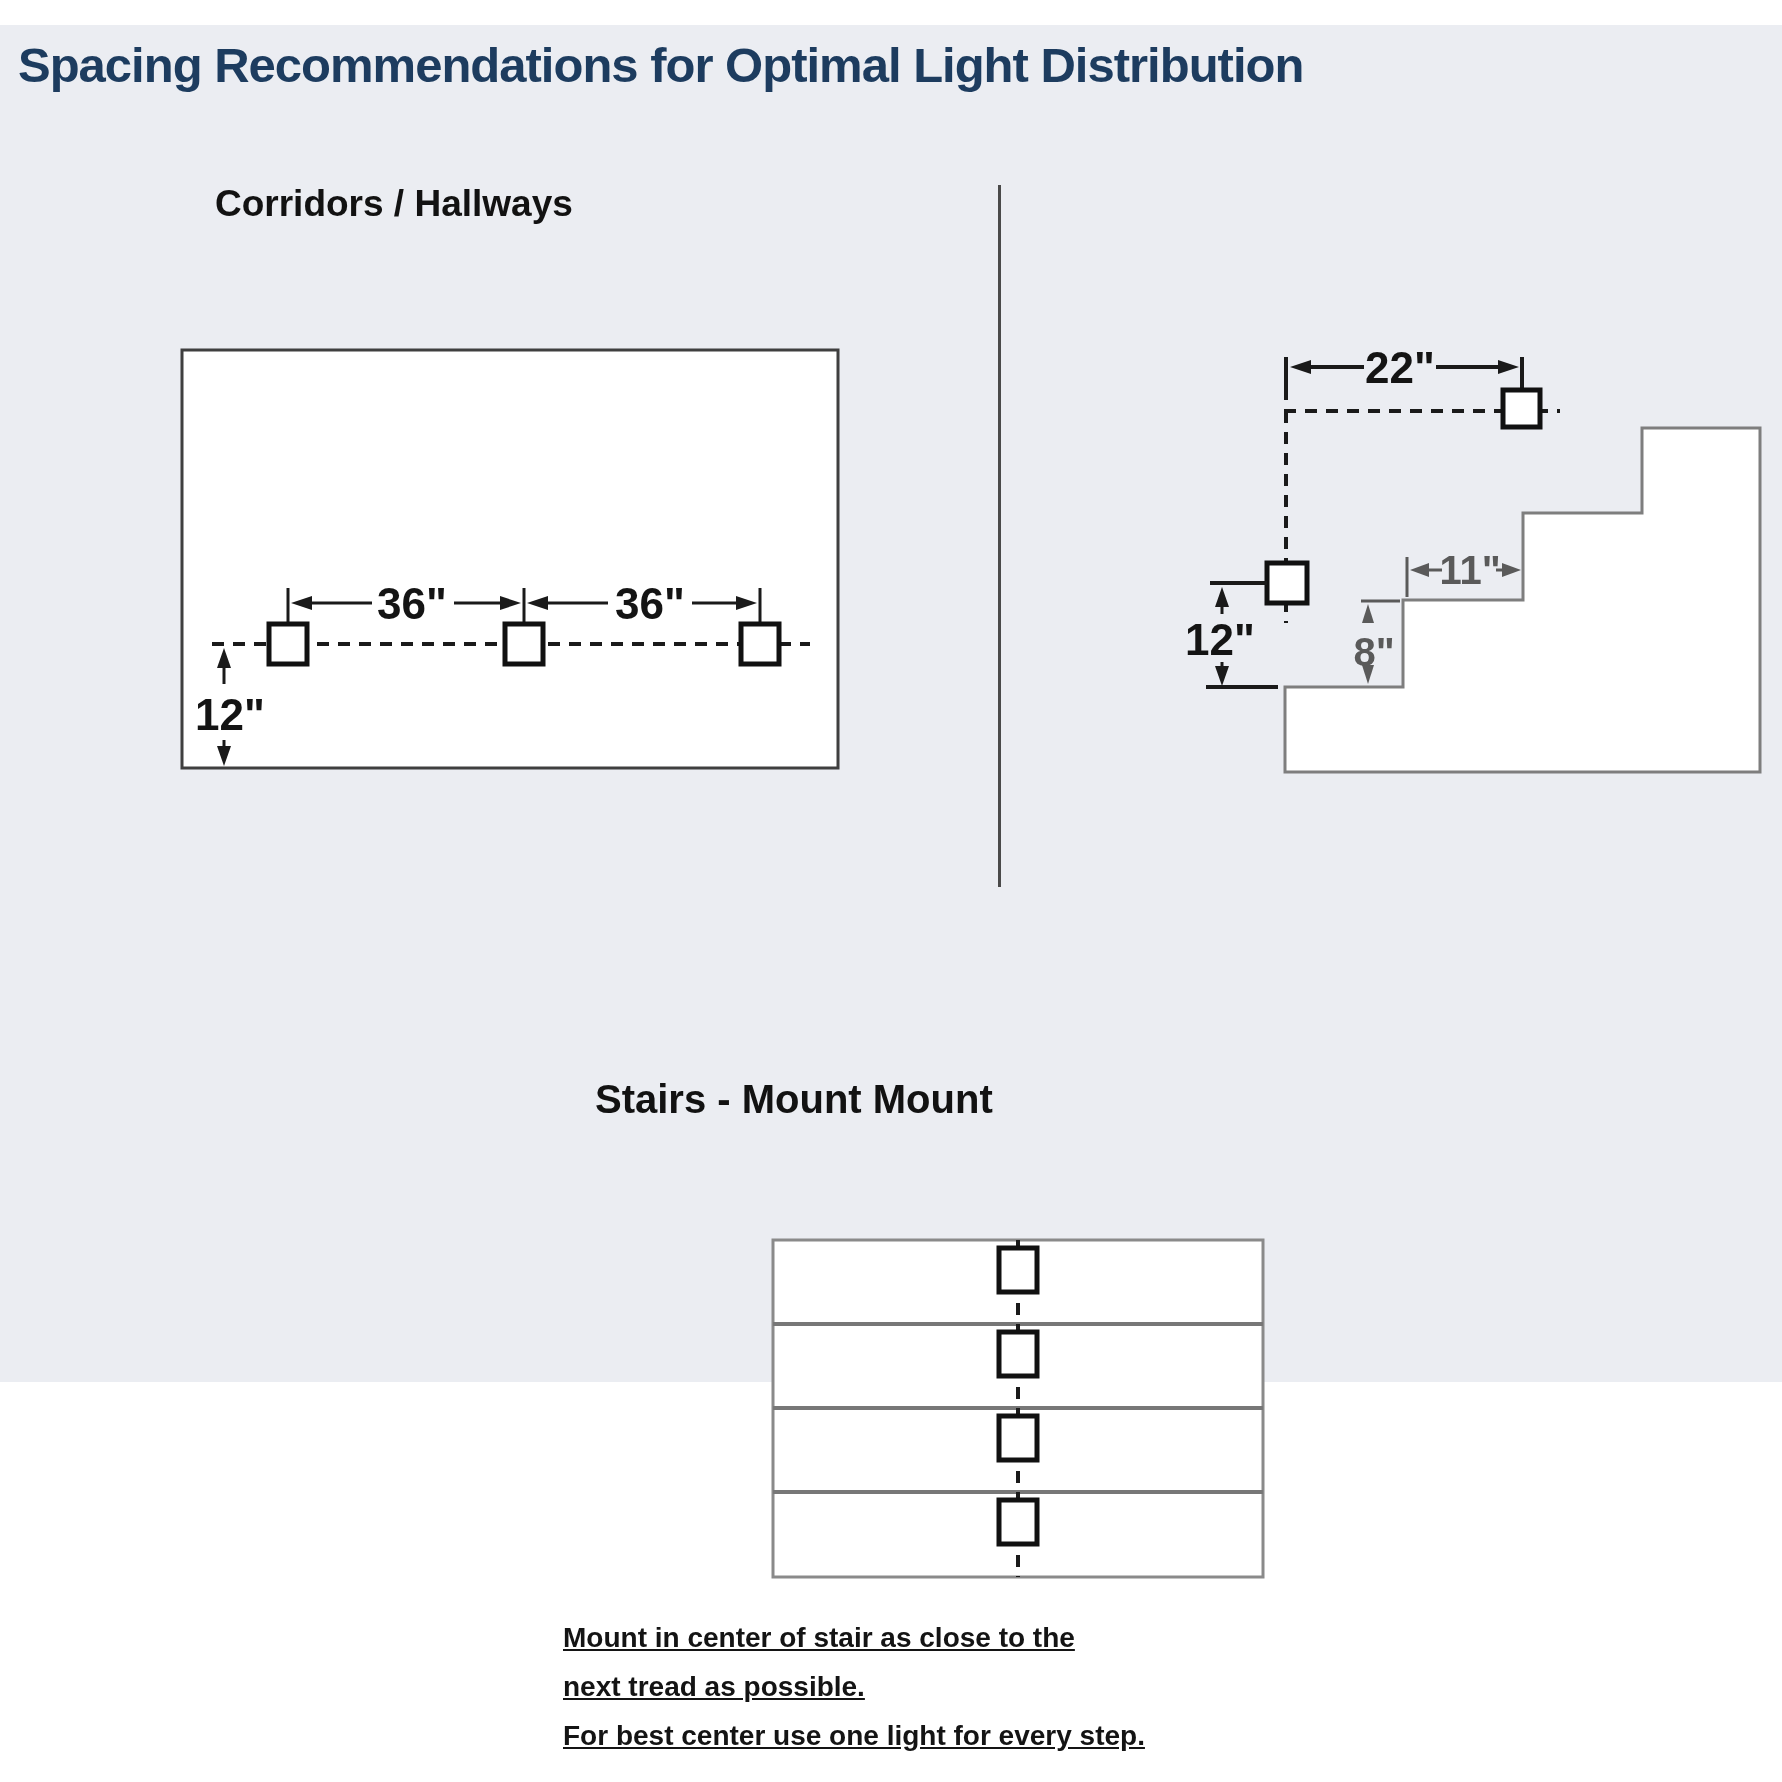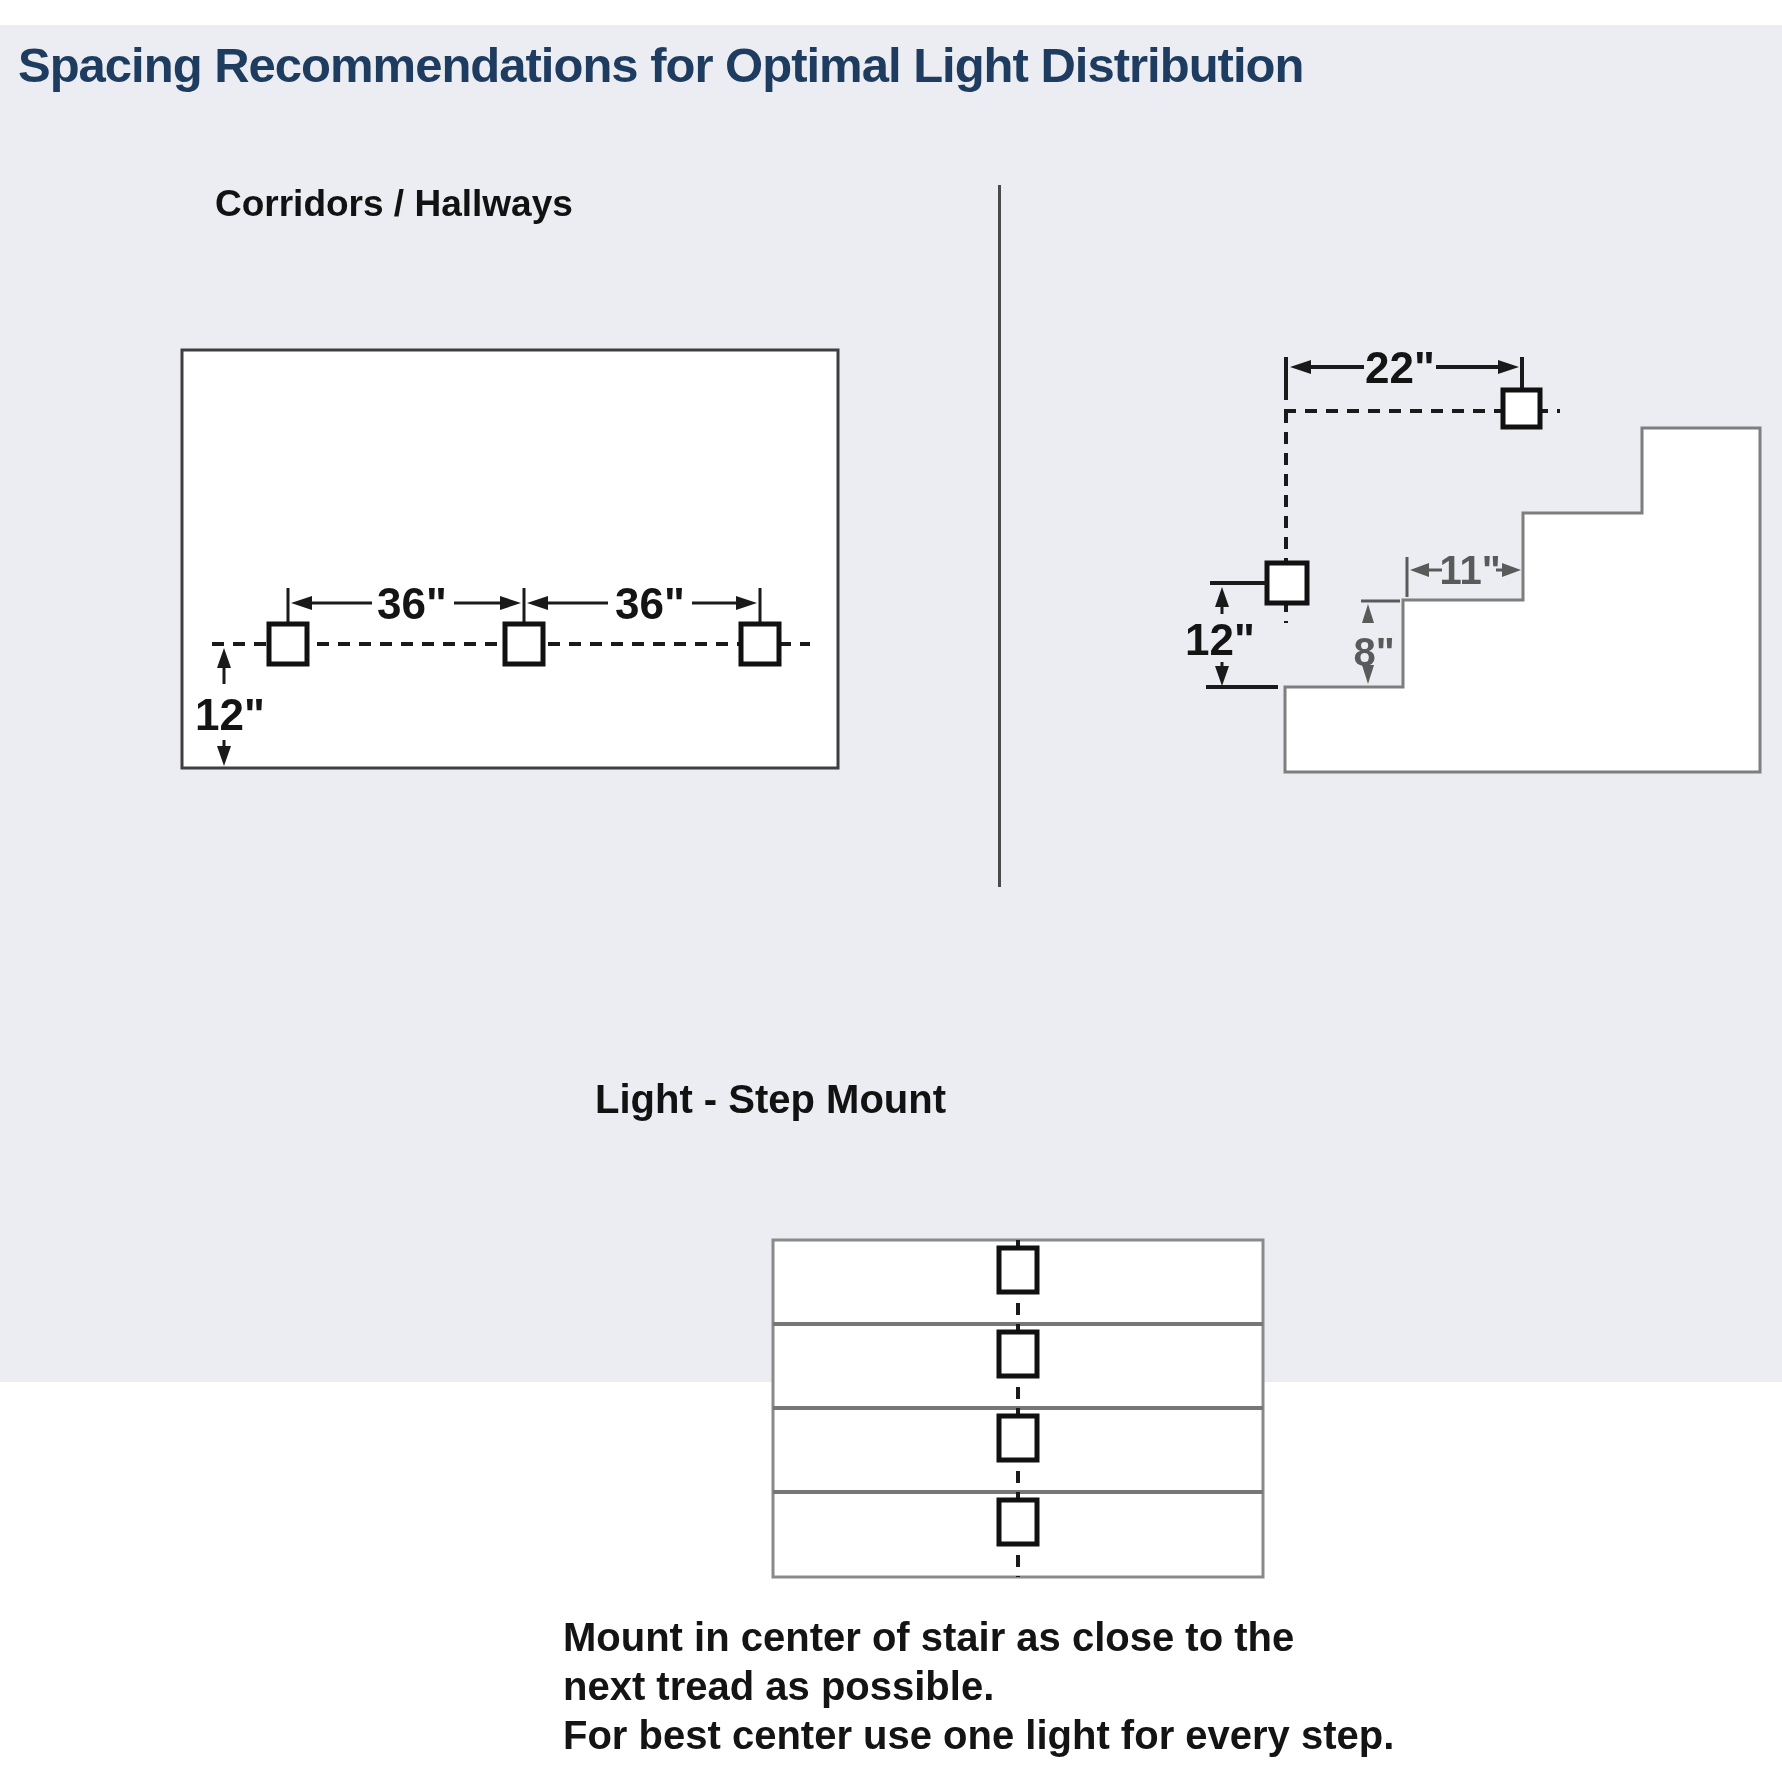--- a/index.html
+++ b/index.html
@@ -6,33 +6,33 @@
   #stage{position:relative;width:1782px;height:1782px;background:#ffffff;overflow:hidden;
          font-family:"Liberation Sans", sans-serif;}
   #content{position:absolute;left:0;top:25px;width:1782px;height:1357px;background:#ebedf2;}
   .main-title{position:absolute;left:18px;top:12px;font-size:49px;font-weight:bold;
               color:#1d3c5f;letter-spacing:-1px;}
   .section-title{position:absolute;font-size:37px;font-weight:bold;color:#121212;margin-left:30px;}
   .divider{position:absolute;left:998px;top:160px;width:3px;height:702px;background:#4a4a4a;}
   svg{position:absolute;overflow:visible;}
   .dim-black{font-size:44px;font-weight:bold;fill:#141414;}
   .dim-gray{font-size:40px;font-weight:bold;fill:#5a5a5a;}
-  .notes{position:absolute;left:563px;top:1588px;font-size:40px;font-weight:bold;
-         color:#141414;line-height:49px;}
+  .notes{position:absolute;left:563px;top:1588px;font-size:28px;font-weight:bold;
+         color:#141414;line-height:49px;text-decoration:underline;}
 </style>
 </head>
 <body>
 
 <div id="stage">
   <div id="content">
 
     <div class="main-title">Spacing Recommendations for Optimal Light Distribution</div>
 
     <div class="section-title" style="left:185px;top:158px;">Corridors / Hallways</div>
-    <div class="section-title" style="left:565px;top:1052px;font-size:40px;">Light - Step Mount</div>
+    <div class="section-title" style="left:565px;top:1052px;font-size:40px;">Stairs - Mount Mount</div>
 
     <div class="divider"></div>
 
     <svg style="left:150px;top:305px;" width="770" height="470" viewBox="0 0 770 470">
 
       <rect x="32" y="20" width="656" height="418" fill="#ffffff" stroke="#3f3f3f" stroke-width="3"></rect>
 
       <line x1="62" y1="314" x2="660" y2="314" stroke="#1a1a1a" stroke-width="4" stroke-dasharray="12 9"></line>
 
       <line x1="138" y1="258" x2="138" y2="292" stroke="#1a1a1a" stroke-width="3"></line>

